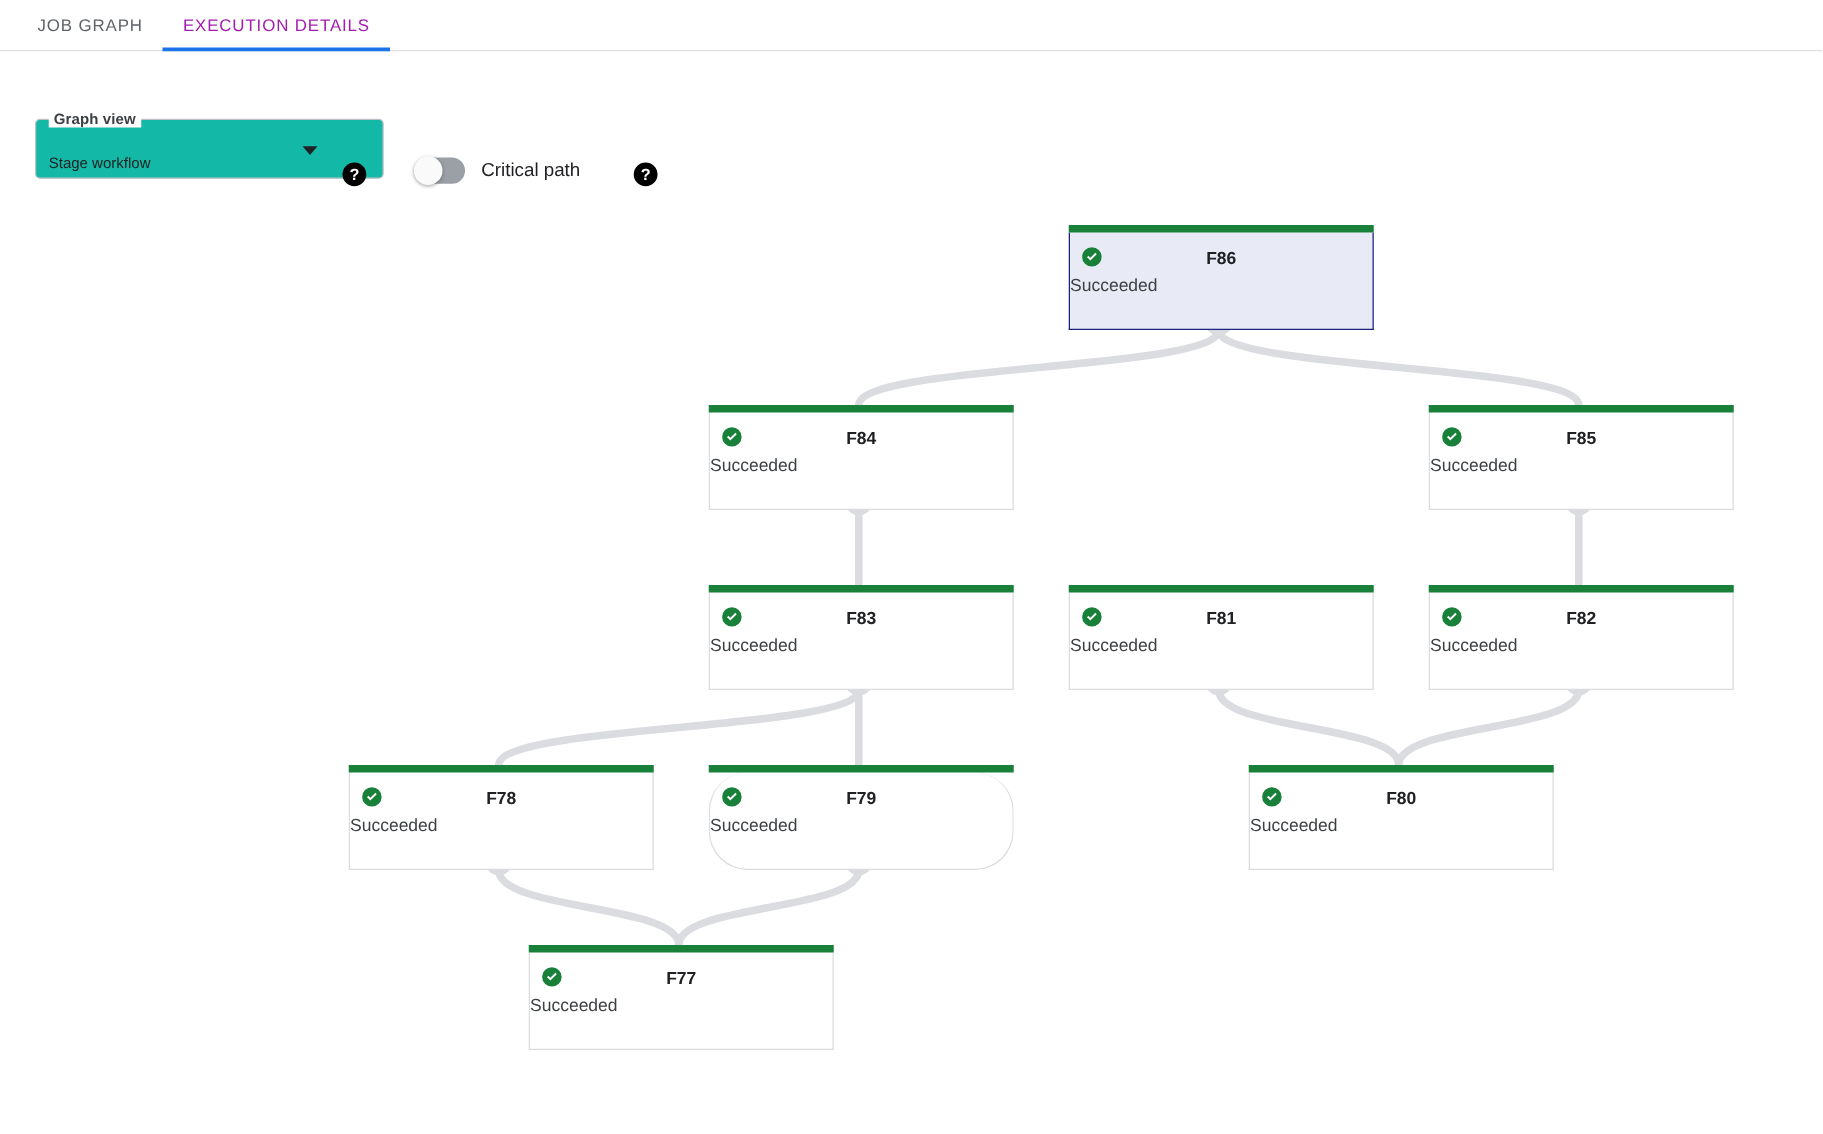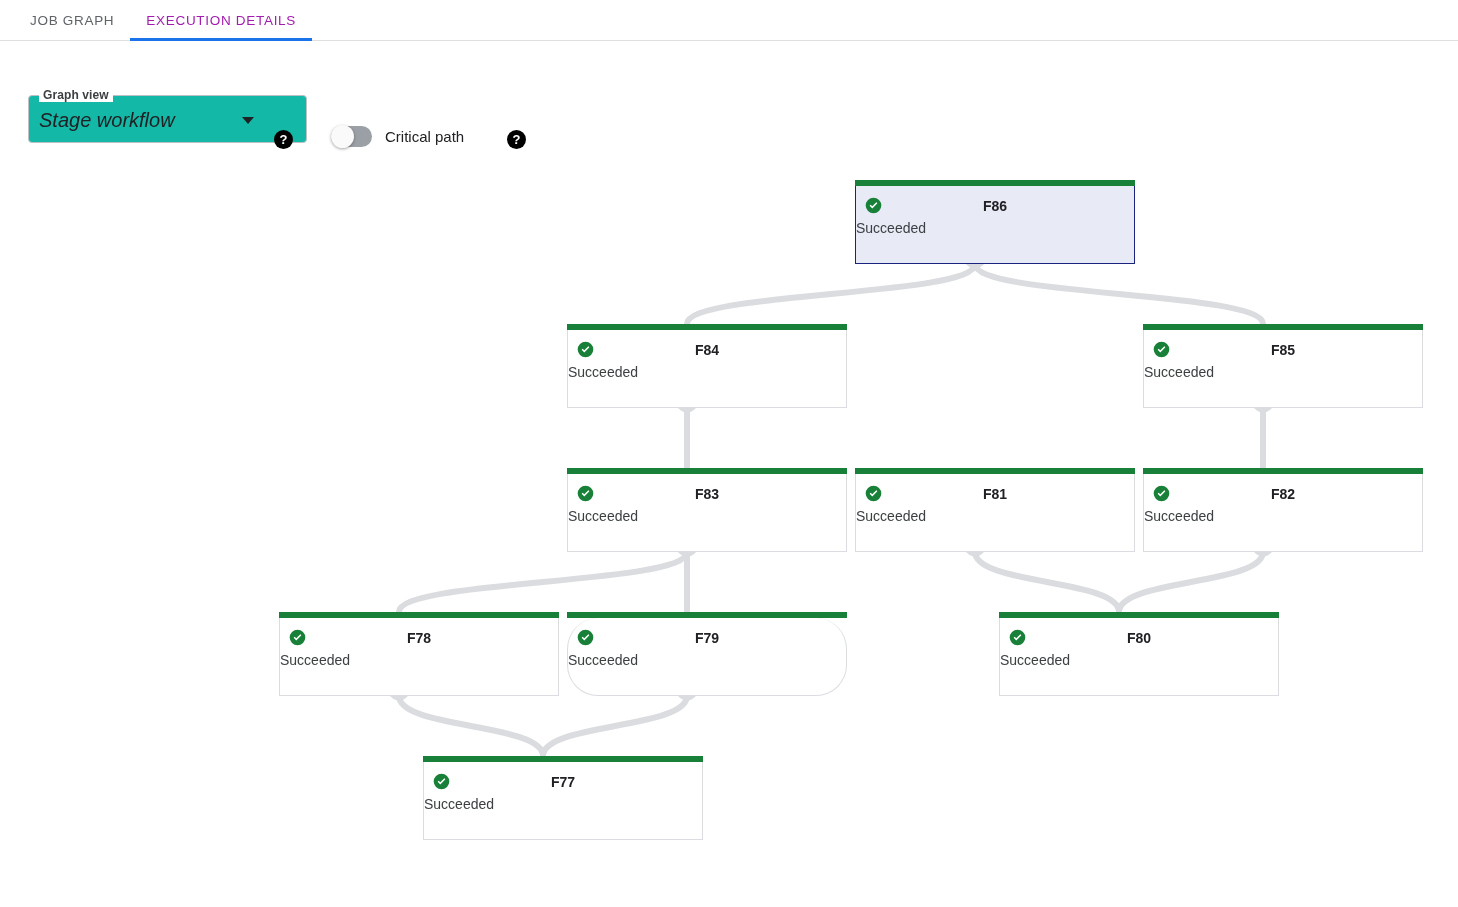--- a/index.html
+++ b/index.html
@@ -65,24 +65,23 @@
     top: -8px; left: 10px;
     background: #fff;
     padding: 0 4px;
     font-size: 12px;
     color: #3c4043;
     font-weight: 700;
     letter-spacing: .1px;
   }
   .select-value {
     position: absolute;
-    left: 10px; top: 13px;
-    font-size: 20px;
+    left: 10px; top: 27px;
+    font-size: 12px;
     color: #202124;
-    font-style: italic;
   }
   .select-arrow {
     position: absolute;
     right: 52px; top: 21px;
     width: 0; height: 0;
     border-left: 6px solid transparent;
     border-right: 6px solid transparent;
     border-top: 7px solid #202124;
   }
   .help-icon {
@@ -144,21 +143,21 @@
     height: 866px;
   }
   .edges {
     position: absolute;
     top: 0; left: 0;
     width: 1458px; height: 866px;
     pointer-events: none;
   }
   .node {
     position: absolute;
-    width: 280px;
+    width: 244px;
     height: 78px;
     background: #ffffff;
     border: 1px solid #dadce0;
     border-top: none;
     cursor: pointer;
   }
   .node .topbar {
     position: absolute;
     left: -1px; right: -1px; top: -6px;
     height: 6px;

